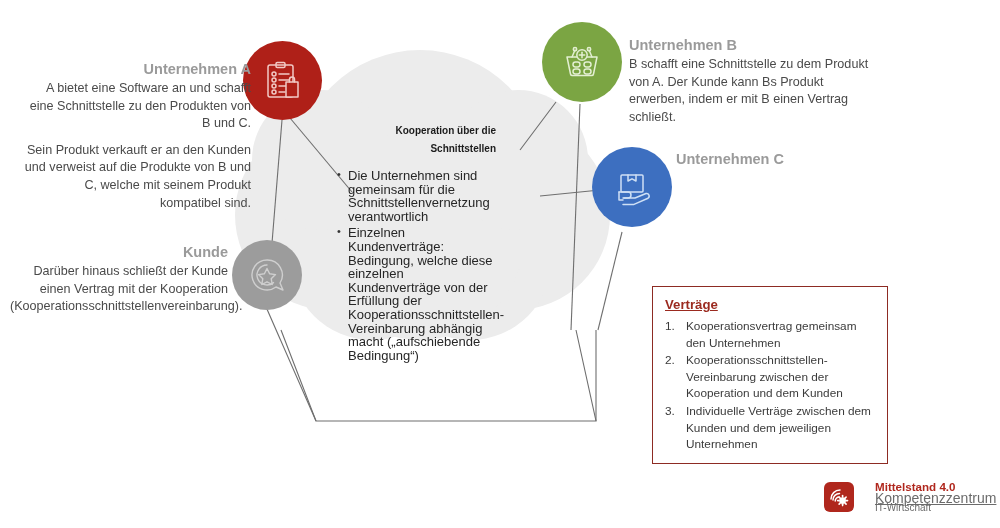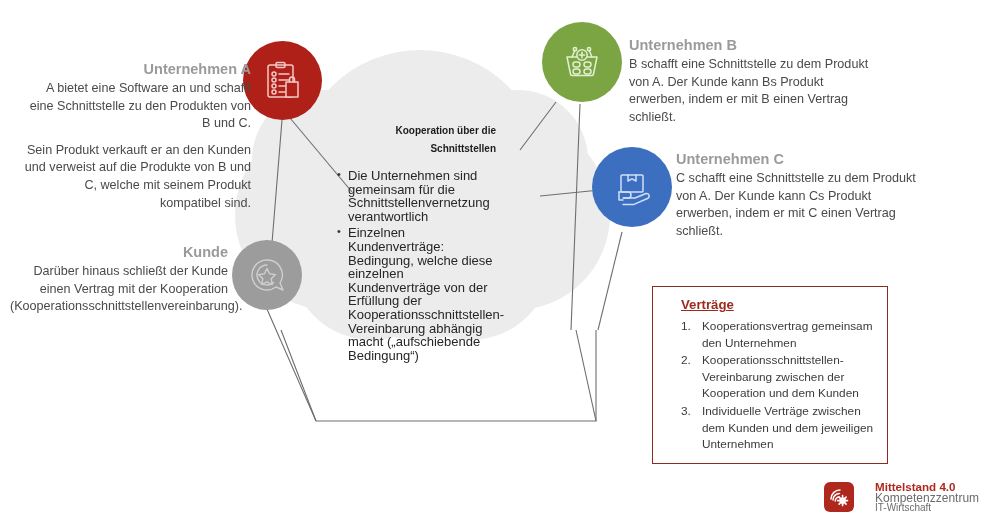--- a/index.html
+++ b/index.html
@@ -50,21 +50,21 @@
   }
   .cloudtext li:before{
     content:"\2022";position:absolute;left:1px;top:-1px;
     font-size:11px;color:#333;
   }
 
   
   .vbox{
     position:absolute;left:652px;top:286px;width:236px;height:178px;
     border:1.2px solid #8d2b23;background:#ffffff;box-sizing:border-box;
-    padding:9px 11px 0 28px;
+    padding:9px 11px 0 12px;
   }
   .vbox h4{
     margin:0 0 5px 0;font-size:13.2px;line-height:17px;
     color:#9b2a1f;font-weight:bold;text-decoration:underline;
   }
   .vbox ol{margin:0;padding:0;list-style:none;counter-reset:vi;}
   .vbox li{
     counter-increment:vi;position:relative;padding-left:21px;
     font-size:11.8px;line-height:16.6px;color:#3b3b3b;margin-bottom:1px;
   }
@@ -74,21 +74,21 @@
   }
 
   
   .logo{position:absolute;left:824px;top:480px;display:flex;align-items:center;}
   .logo .mark{
     width:30px;height:30px;border-radius:6px;background:#b0271d;
     display:flex;align-items:center;justify-content:center;flex:none;
   }
   .logo .lt{margin-left:21px;}
   .logo .l1{font-size:11.6px;font-weight:bold;color:#b0271d;line-height:13px;}
-  .logo .l2{font-size:12px;color:#6b6b6b;line-height:10.2px;}
+  .logo .l2{font-size:14px;color:#6b6b6b;line-height:10.2px;text-decoration:underline;}
   .logo .l3{font-size:10px;color:#6b6b6b;line-height:10.2px;}
 </style>
 </head>
 <body>
 
 <div class="stage">
 
   <svg class="wires" viewBox="0 0 1000 528">
 
     <g>
@@ -185,21 +185,20 @@
         <rect x="11" y="10" width="22" height="17" rx="1"></rect>
         <path d="M18 10 v6 l4 -2.2 4 2.2 v-6"></path>
         <path d="M9 27 h9 a3 3 0 0 1 3 3 a3 3 0 0 1 -3 3 h-4"></path>
         <path d="M9 27 v8 h4"></path>
         <path d="M13 33 h12 l11 -4.5 a2.6 2.6 0 0 1 2 4.7 l-14 6.2 h-11"></path>
       </svg>
     </span>
   </div>
   <div class="txt right" style="left:676px;top:150px;width:250px;">
     <div class="ttl">Unternehmen C</div>
-    <p class="para">C schafft eine Schnittstelle zu dem Produkt von A. Der Kunde kann Cs Produkt erwerben, indem er mit C einen Vertrag schließt.</p>
   </div>
 
   <div class="cloudtext">
     <h3>Kooperation über die Schnittstellen</h3>
     <ul>
       <li>Die Unternehmen sind gemeinsam für die Schnittstellenvernetzung verantwortlich</li>
       <li>Einzelnen Kundenverträge: Bedingung, welche diese einzelnen Kundenverträge von der Erfüllung der Kooperationsschnittstellen-Vereinbarung abhängig macht („aufschiebende Bedingung“)</li>
     </ul>
   </div>
 

